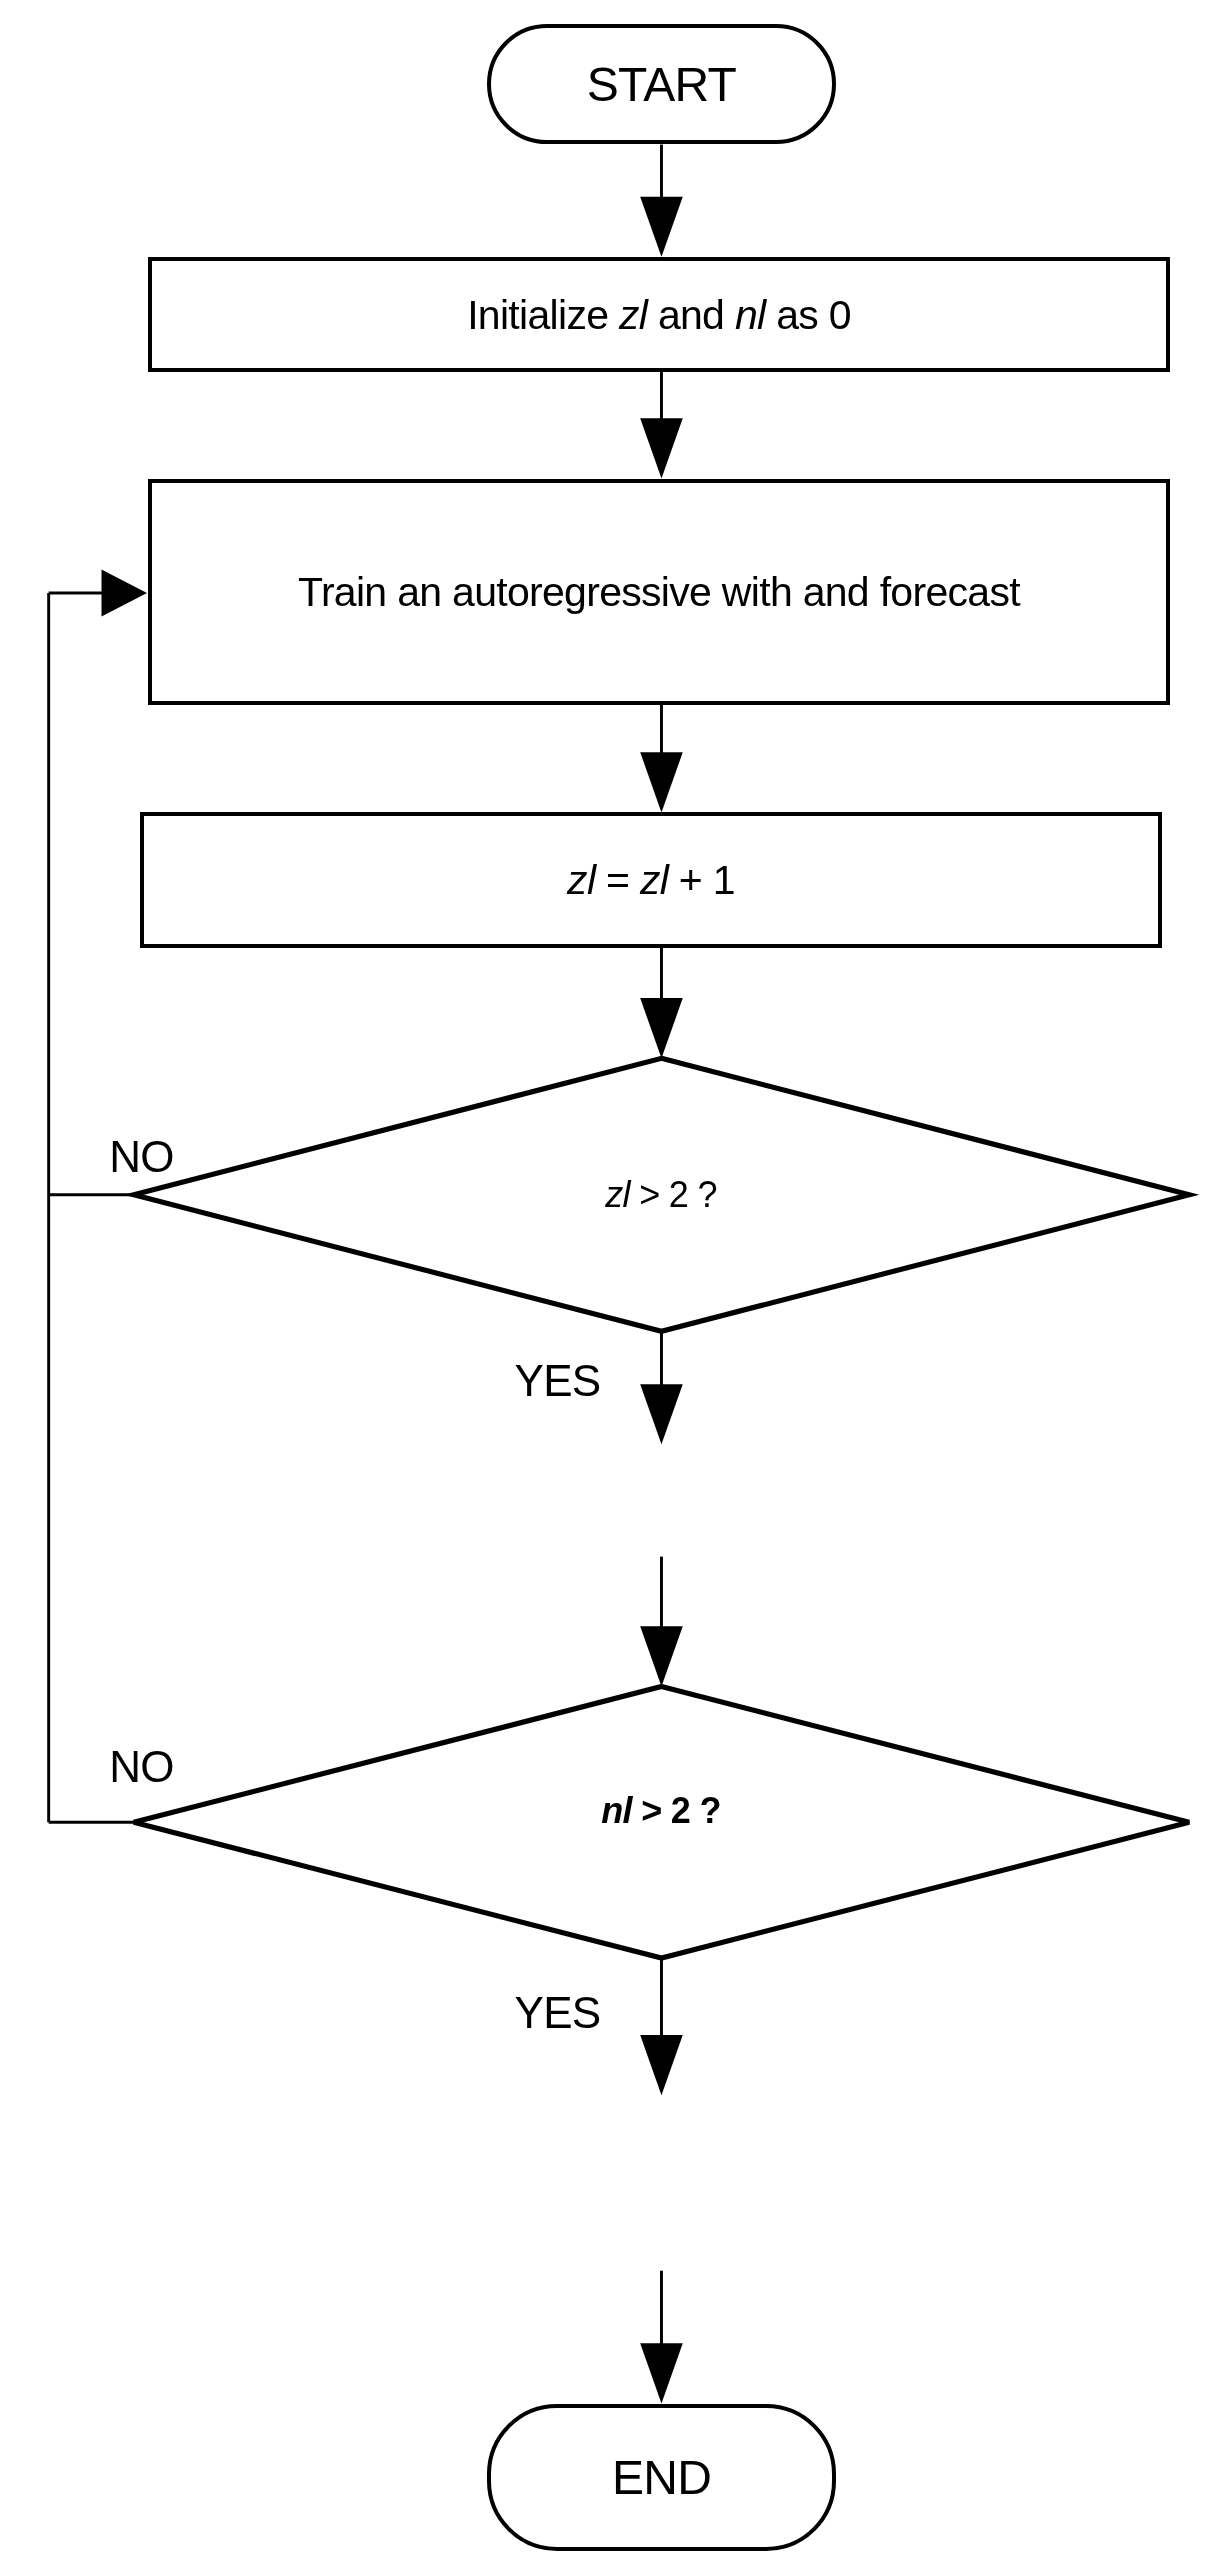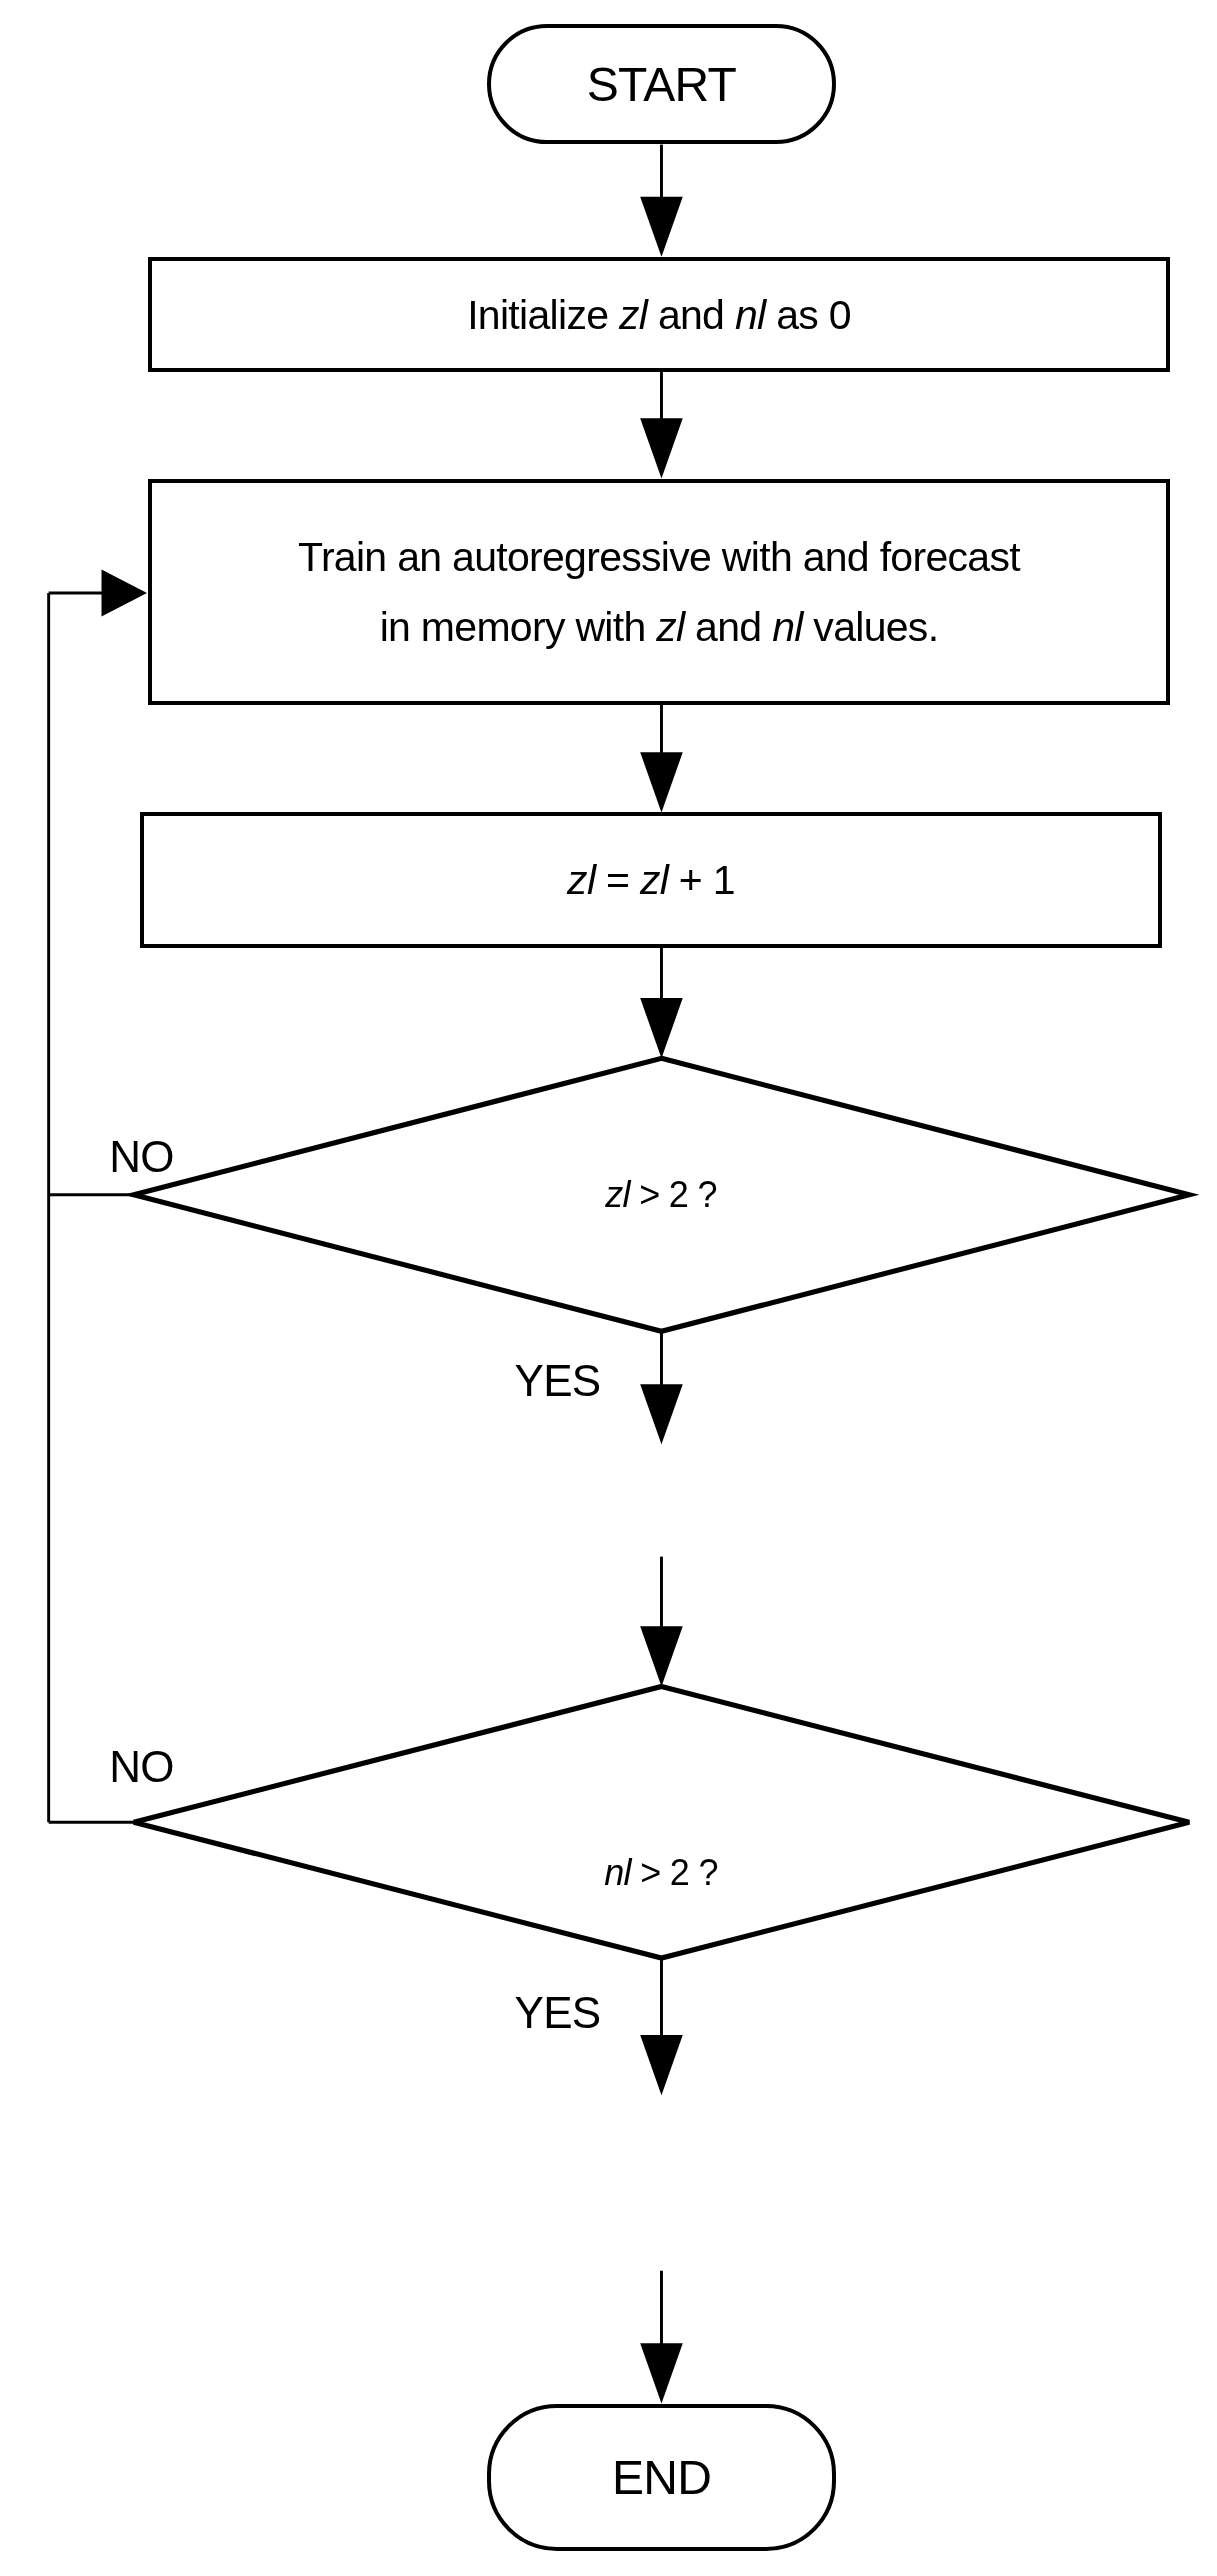--- a/index.html
+++ b/index.html
@@ -106,37 +106,36 @@
   <div class="node terminator" style="left:487px;top:24px;width:349px;height:120px;">
     <span>START</span>
   </div>
 
   <div class="node process" style="left:148px;top:257px;width:1022px;height:115px;">
     <div class="line">Initialize <i>zl</i> and <i>nl</i> as 0</div>
   </div>
 
   <div class="node process" style="left:148px;top:479px;width:1022px;height:226px;">
     <div class="line">Train an autoregressive with and forecast</div>
-    <div class="line">in memory with <i>zl</i> and <i>nl</i> values.</div>
   </div>
 
   <div class="node process" style="left:140px;top:812px;width:1022px;height:136px;">
     <div class="line"><i>zl</i> = <i>zl</i> + 1</div>
   </div>
 
   <div class="decision-label" style="left:148px;top:1168px;width:1026px;">
     <span class="line"><i>zl</i> &gt; 2 ?</span>
   </div>
 
   <div class="edge-label" style="left:94px;top:1134px;width:95px;text-align:center;">NO</div>
 
   <div class="edge-label" style="left:499px;top:1358px;width:117px;text-align:center;">YES</div>
 
 
-  <div class="decision-label" style="left:148px;top:1846px;width:1026px;">
+  <div class="decision-label" style="left:148px;top:1784px;width:1026px;font-weight:bold;">
     <span class="line"><i>nl</i> &gt; 2 ?</span>
   </div>
 
   <div class="edge-label" style="left:94px;top:1744px;width:95px;text-align:center;">NO</div>
 
   <div class="edge-label" style="left:499px;top:1990px;width:117px;text-align:center;">YES</div>
 
 
   <div class="node terminator" style="left:487px;top:2404px;width:349px;height:147px;">
     <span>END</span>

